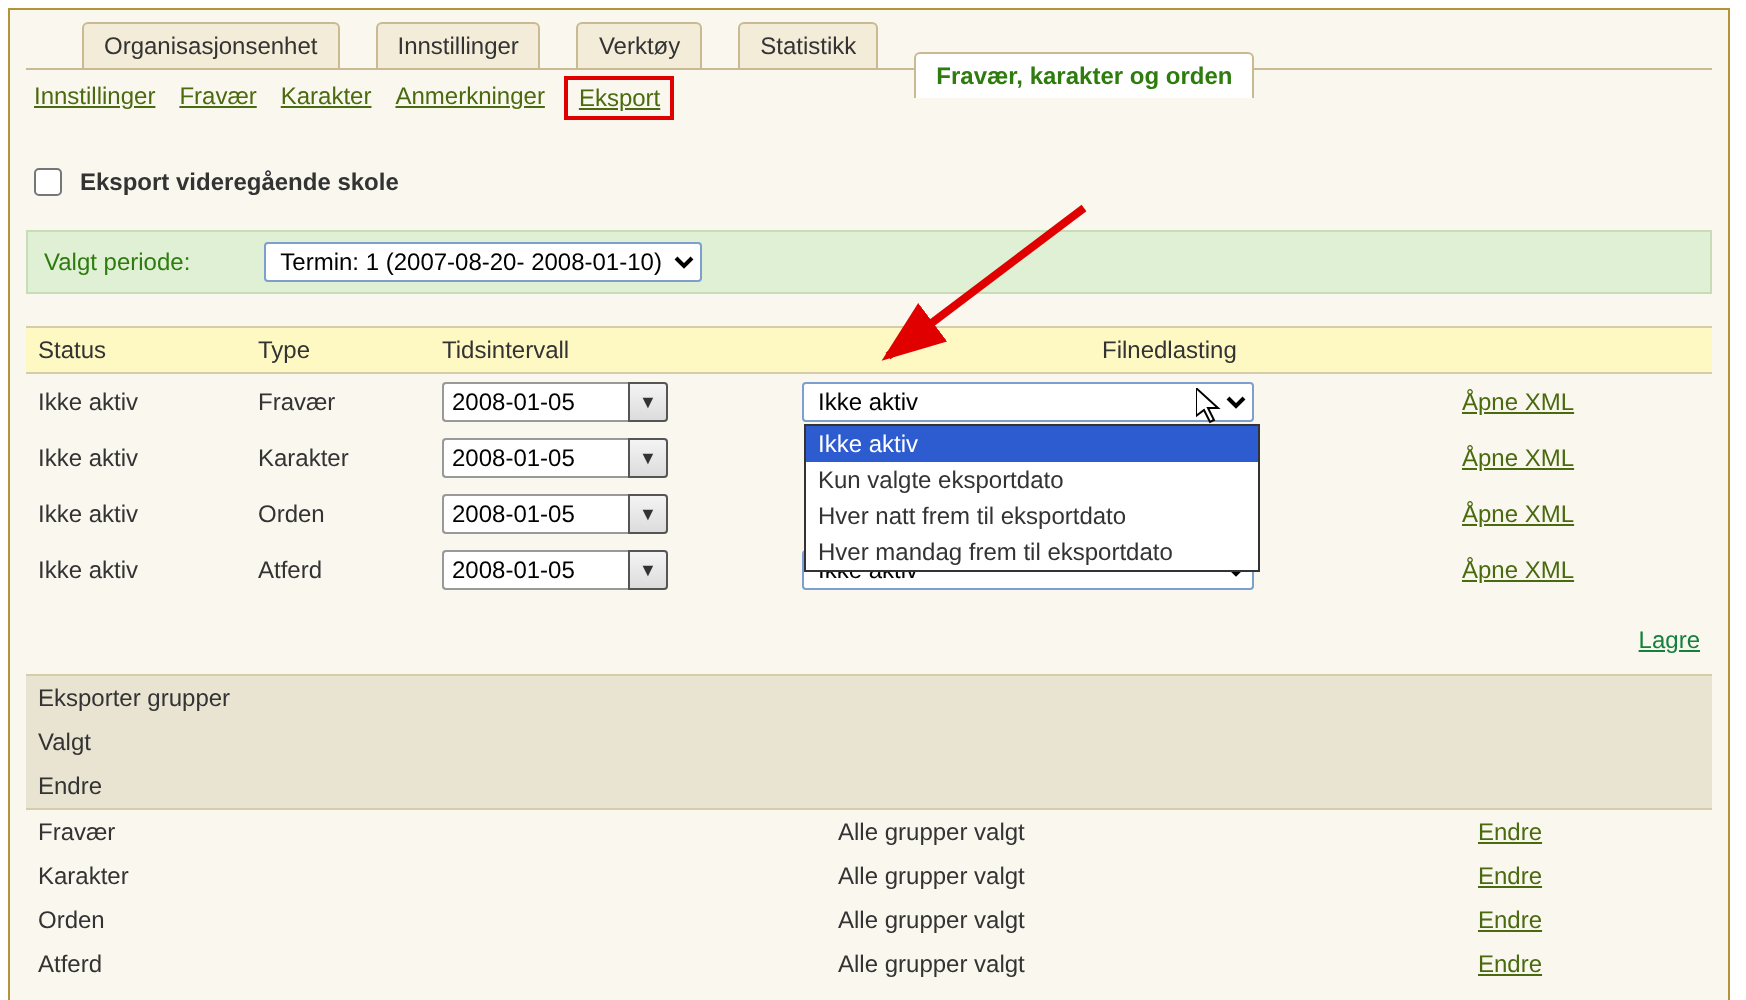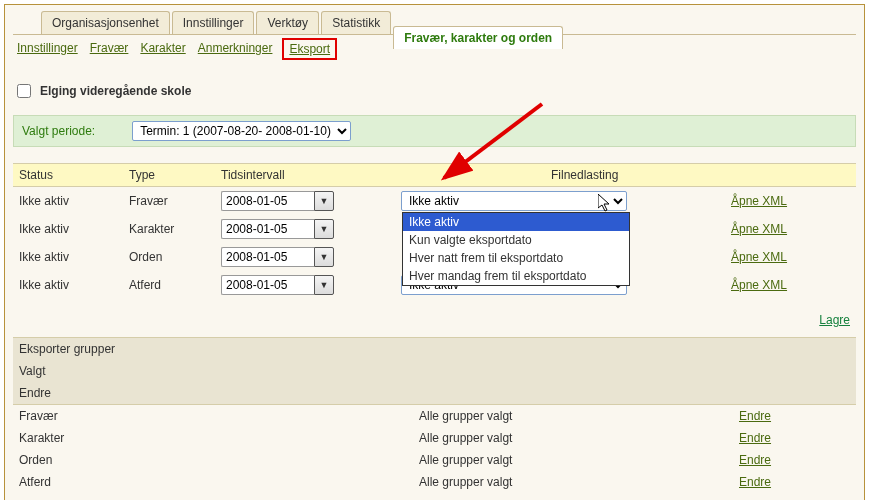--- a/index.html
+++ b/index.html
@@ -16,21 +16,21 @@
     padding: 6px 8px 10px 8px;
     box-sizing: border-box;
     width: 861px;
     position: relative;
   }
   
   .tabs {
     border-bottom: 1px solid #c9ba93;
     display: flex;
     align-items: flex-end;
-    gap: 0;
+    gap: 16px;
     margin-bottom: 2px;
     padding-left: 28px;
   }
   .tab {
     padding: 4px 10px;
     border: 1px solid #c9ba93;
     border-bottom: none;
     background: #f2ecd8;
     color: #333;
     margin-right: 2px;
@@ -235,21 +235,21 @@
     <a>Fravær</a>
     <a>Karakter</a>
     <a>Anmerkninger</a>
     <span class="highlighted">
       <a>Eksport</a>
     </span>
   </div>
 
   <div class="school-row">
     <input type="checkbox" style="">
-    <span>Elging videregående skole</span>
+    <span>Eksport videregående skole</span>
   </div>
 
   <div class="period-bar">
     <span class="label">Valgt periode:</span>
     <select class="period-select">
       <option>Termin: 1 (2007-08-20- 2008-01-10)</option>
     </select>
   </div>
 
   <div class="grid-header">

